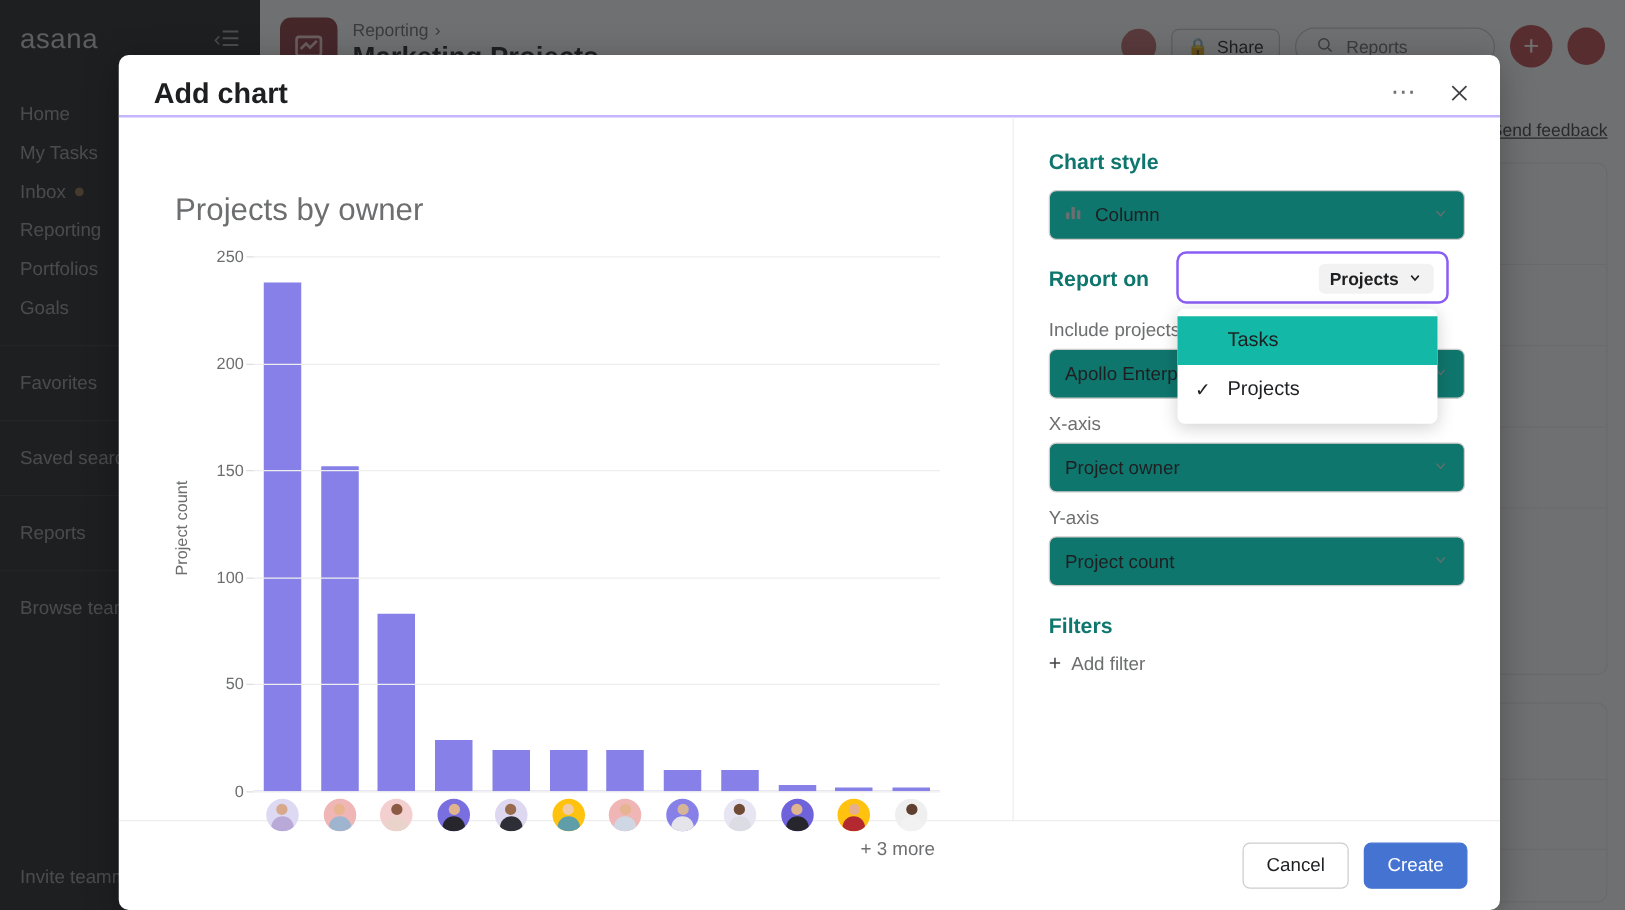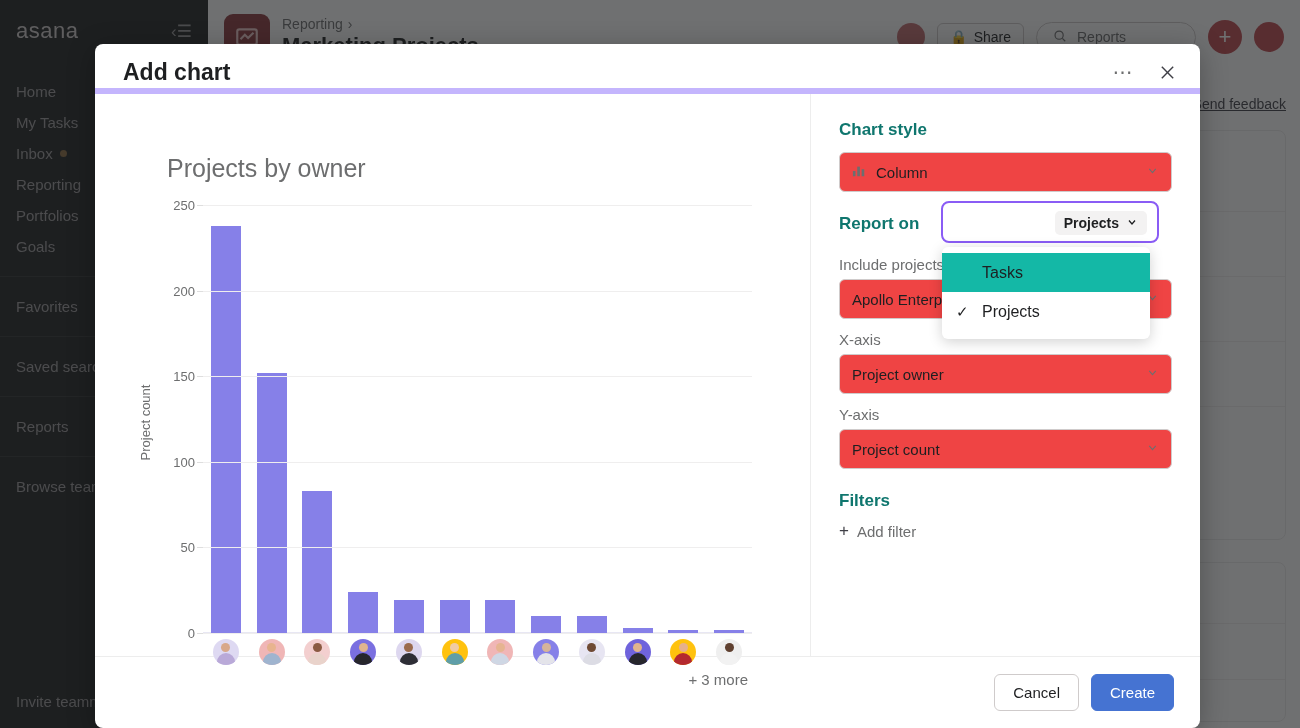--- a/index.html
+++ b/index.html
@@ -68,35 +68,35 @@
   .bg-overlay { position: absolute; inset: 0; background: rgba(30,31,33,.64); }
 
   
   .modal {
     position: absolute; left: 95px; top: 44px; width: 1105px; height: 684px;
     background: #fff; border-radius: 8px; box-shadow: 0 6px 28px rgba(0,0,0,.28);
     display: flex; flex-direction: column; overflow: hidden;
   }
   .modal-head {
     height: 50px; display: flex; align-items: center; padding: 12px 20px 0 28px;
-    border-bottom: 6px solid #c4b5fd; flex-shrink: 0;
+    border-bottom: 2px solid #c4b5fd; flex-shrink: 0;
   }
   .modal-title { font-size: 23px; font-weight: 700; color: #1e1f21; }
   .modal-head-actions { margin-left: auto; display: flex; align-items: center; gap: 18px; }
   .ico-btn {
     width: 26px; height: 26px; display: flex; align-items: center; justify-content: center;
     color: #6d6e6f; cursor: pointer; border-radius: 4px;
   }
   .dots { font-size: 20px; letter-spacing: 1px; line-height: .5; }
 
   .modal-body { flex: 1; display: flex; min-height: 0; }
 
   
   .preview { flex: 1; position: relative; padding: 28px 40px 10px 40px; }
-  .chart-title { font-size: 25px; color: #6d6e6f; margin: 32px 0 0 32px; font-weight: 400;}
+  .chart-title { font-size: 25px; color: #6d6e6f; margin: 32px 0 0 5px; font-weight: 400;}
   .chart-area { position: relative; margin-top: 22px; height: 470px; }
   .plot {
     position: absolute; left: 68px; right: 18px; top: 0; height: 428px;
   }
   .gridline { position: absolute; left: 0; right: 0; height: 1px; background: #efeeee; }
   .tick-lbl {
     position: absolute; right: calc(100% + 8px); font-size: 13px; color: #6d6e6f;
     transform: translateY(-50%); white-space: nowrap;
   }
   .tick-stub { position: absolute; left: -6px; width: 6px; height: 1px; background: #dedede; }
@@ -131,21 +131,21 @@
   .panel {
     width: 390px; border-left: 1px solid #ededed; display: flex; flex-direction: column;
     position: relative;
   }
   .panel-scroll { flex: 1; padding: 26px 28px 0 28px; overflow: visible; }
   .sec-title { font-size: 17px; font-weight: 700; color: #0f766e; }
   .fld-label { font-size: 15px; color: #6d6e6f; margin-bottom: 6px; }
   .select {
     height: 40px; border: 1px solid #cfcbcb; border-radius: 6px;
     display: flex; align-items: center; padding: 0 12px; gap: 10px;
-    font-size: 15px; color: #1e1f21; background: #ef4444; cursor: pointer;
+    font-size: 15px; color: #1e1f21; background: #0f766e; cursor: pointer;
   }
   .select .caret { margin-left: auto; color: #6d6e6f; font-size: 12px; }
   .gap-lg { height: 22px; }
   .gap-sm { height: 12px; }
   .add-filter {
     display: flex; align-items: center; gap: 8px; font-size: 15px; color: #6d6e6f;
     margin-top: 10px; cursor: pointer;
   }
   .plus-sign { font-size: 17px; color: #3f3f46; }
 

